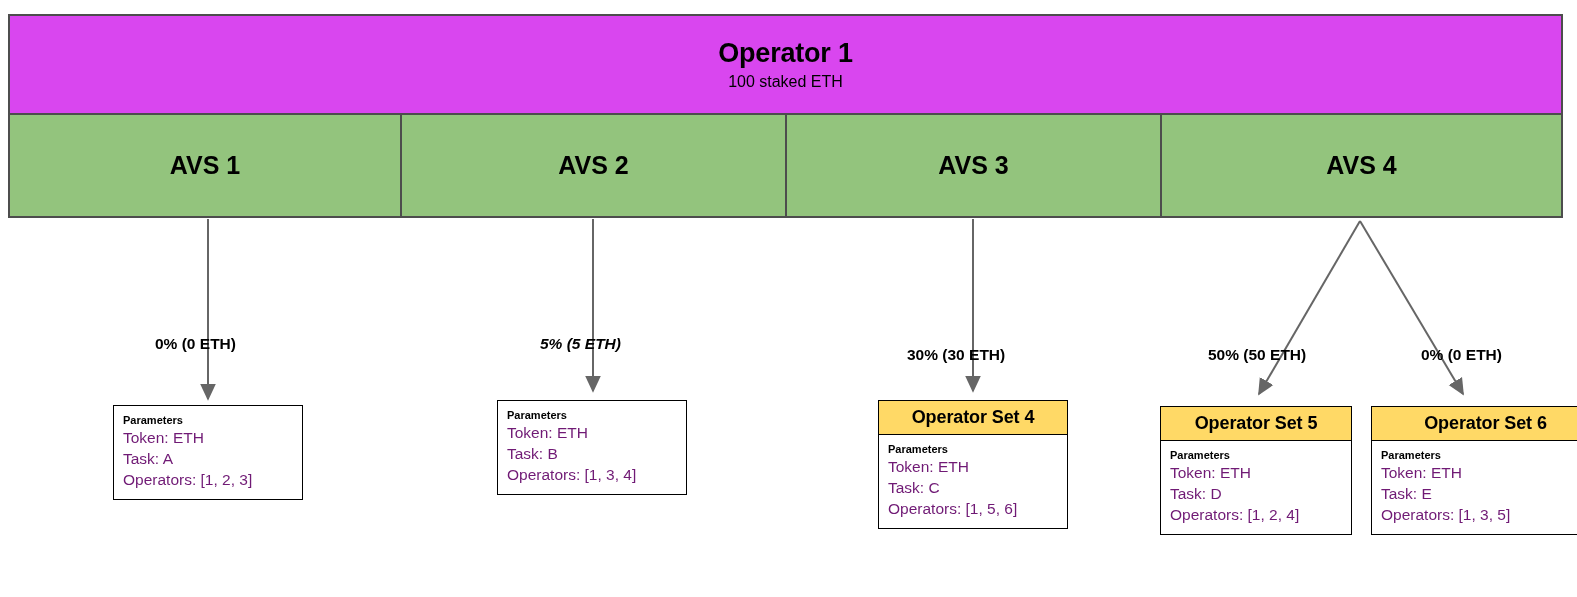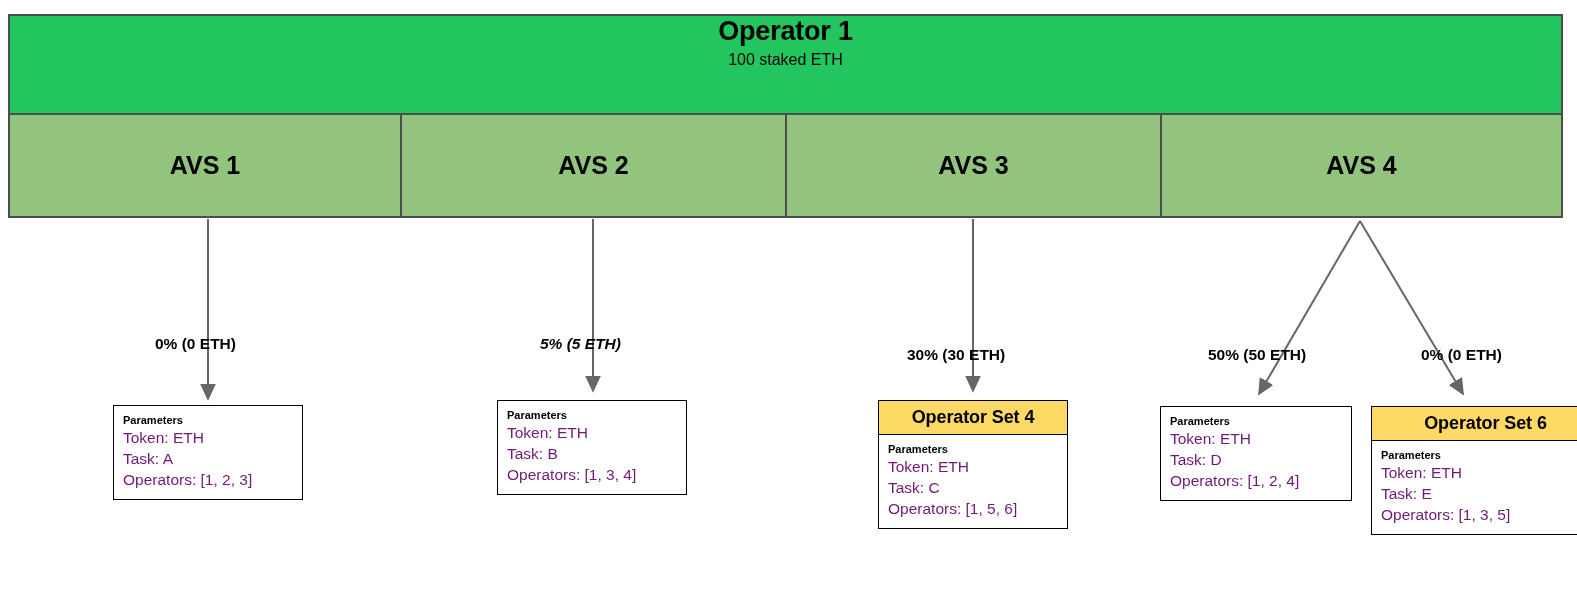--- a/index.html
+++ b/index.html
@@ -33,21 +33,22 @@
   .operator-header {
     position: absolute;
     left: 0;
     top: 0;
     right: 0;
     height: 99px;
     box-sizing: border-box;
     display: flex;
     flex-direction: column;
     align-items: center;
-    background: #22c55e;
+    justify-content: center;
+    background: #d946ef;
     border-bottom: 2px solid #4d4d4d;
   }
   .operator-title {
     font-size: 27px;
     font-weight: bold;
     color: #000000;
     line-height: 1.15;
     letter-spacing: -0.2px;
   }
   .operator-subtitle {
@@ -202,20 +203,21 @@
     <div class="opset-card-header">Operator Set 4</div>
     <div class="opset-card-body">
       <div class="opset-params-title">Parameters</div>
       <div class="opset-param-line">Token: ETH</div>
       <div class="opset-param-line">Task: C</div>
       <div class="opset-param-line">Operators: [1, 5, 6]</div>
     </div>
   </div>
 
   <div class="opset-card" style="left:1160px; top:406px; width:192px;">
+    <div class="opset-card-header">Operator Set 5</div>
     <div class="opset-card-body">
       <div class="opset-params-title">Parameters</div>
       <div class="opset-param-line">Token: ETH</div>
       <div class="opset-param-line">Task: D</div>
       <div class="opset-param-line">Operators: [1, 2, 4]</div>
     </div>
   </div>
 
   <div class="opset-card" style="left:1371px; top:406px; width:229px;">
     <div class="opset-card-header">Operator Set 6</div>

